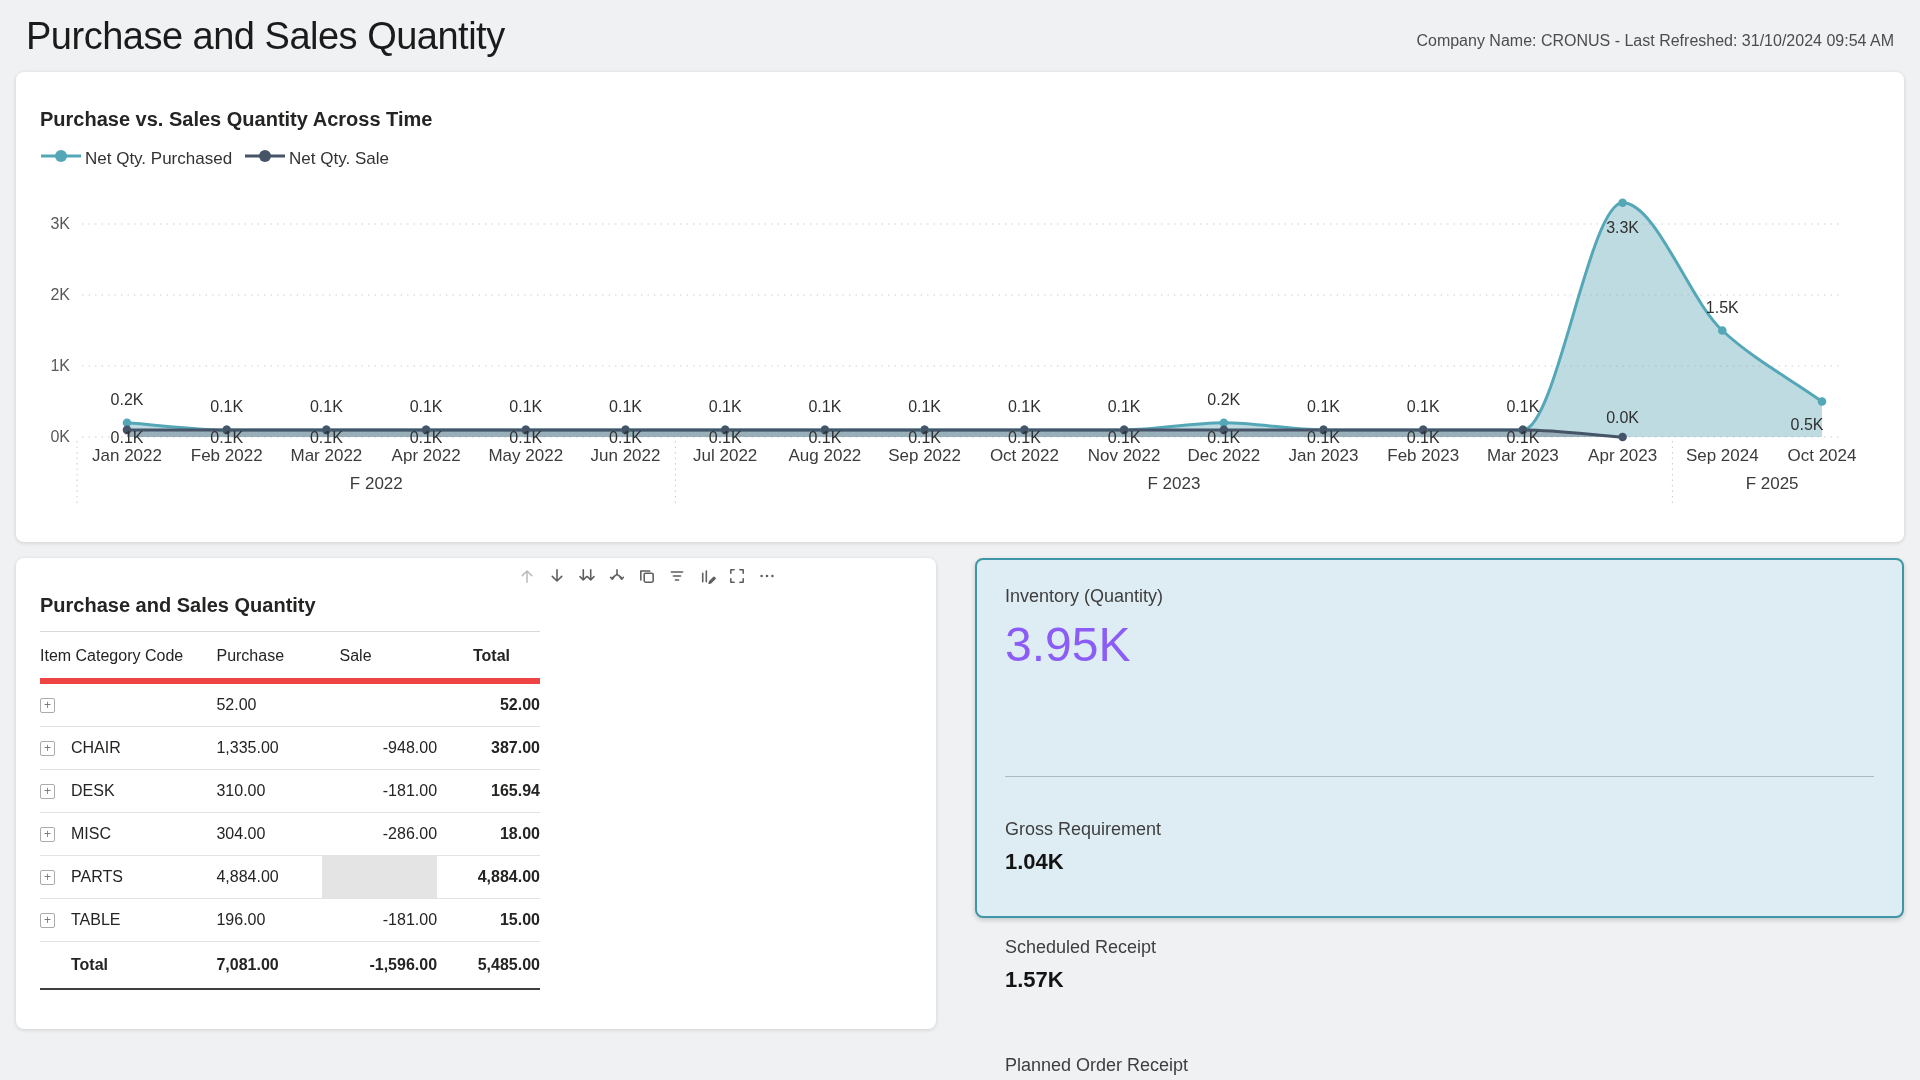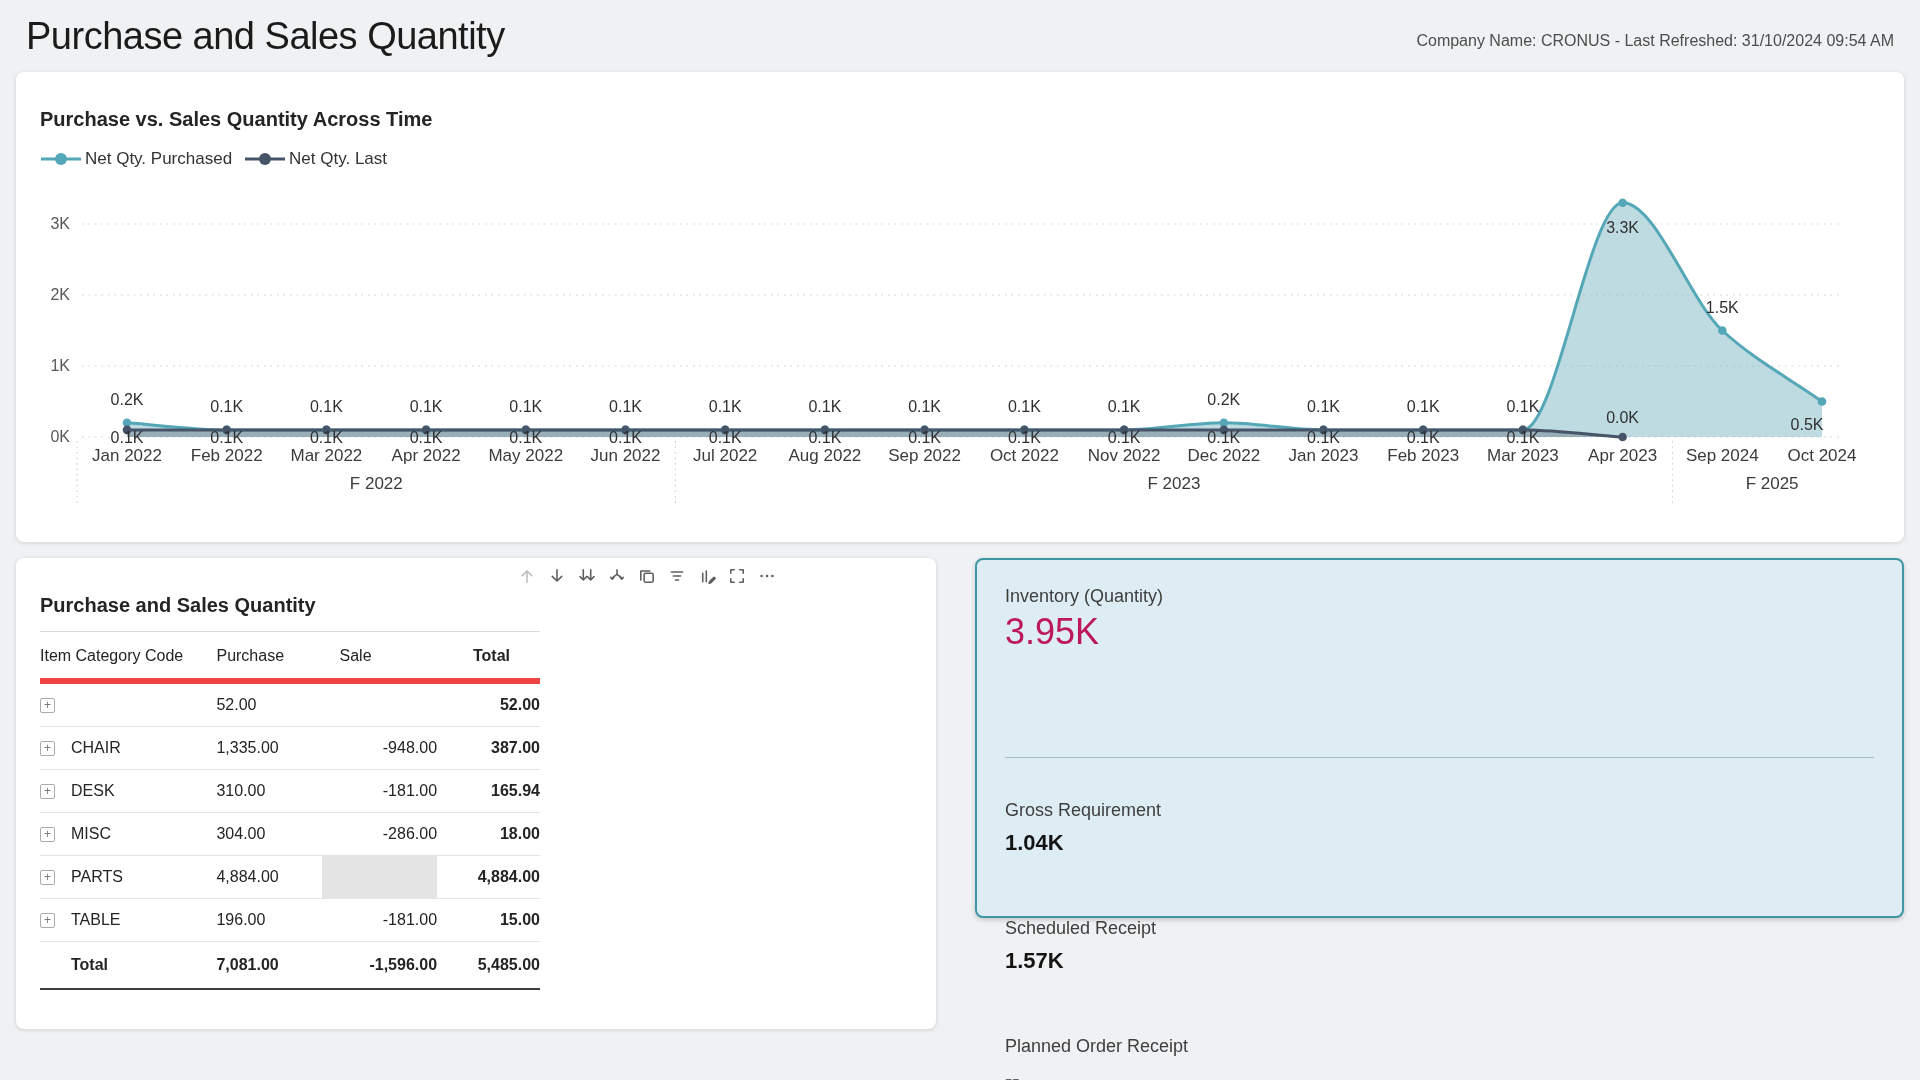--- a/index.html
+++ b/index.html
@@ -13,21 +13,21 @@
   }
   .header { display:flex; justify-content:space-between; align-items:flex-end; padding:12px 26px 14px 26px; height:72px; }
   .page-title { font-size:38px; font-weight:400; color:#1b1b1b; letter-spacing:-0.5px; }
   .header-meta { font-size:16px; color:#4d4d4d; padding-bottom:8px; }
 
   .card { background:#ffffff; border-radius:8px; box-shadow:0 1px 4px rgba(0,0,0,0.14); }
 
   .chart-card { margin:0 16px; padding:20px 24px 8px 24px; height:470px; }
   .chart-title { font-size:20px; font-weight:700; color:#252423; margin-top:16px; }
   .legend { display:flex; align-items:center; gap:4px; margin-top:18px; font-size:17px; color:#333; }
-  .legend-item { display:flex; align-items:center; gap:3px; margin-right:8px; }
+  .legend-item { display:flex; gap:3px; margin-right:8px; }
   svg.chart { display:block; margin-top:4px; }
   .grid { stroke:#cfcfcf; stroke-dasharray:1.5 5; stroke-width:1; }
   .divider { stroke:#c9c9c9; stroke-dasharray:1.5 4; stroke-width:1; }
   .ytick { font-size:16px; fill:#595959; }
   .xlabel { font-size:17px; fill:#3b3b3b; }
   .datalabel { font-size:16px; fill:#303030; }
 
   .bottom { display:flex; margin:16px; gap:39px; align-items:stretch; }
 
   .table-card { width:920px; height:471px; padding:22px 24px; position:relative; }
@@ -50,21 +50,21 @@
   .code-cell { display:flex; align-items:center; }
   .expand-box { display:inline-flex; justify-content:center; align-items:center;
     width:15px; height:15px; border:1px solid #ababab; border-radius:2px;
     color:#7a7a7a; font-size:12px; line-height:12px; margin-right:16px; cursor:pointer; flex:0 0 auto; }
   .sale-hl { background:#e4e4e4; }
   .matrix tfoot td { font-weight:700; border-top:1px solid #9a9a9a; border-bottom:2px solid #3f3f3f; padding:14px 0; }
 
   .kpi-card { flex:1; height:360px; background:#deedf3; border:2px solid #3e96a6; border-radius:8px;
     box-shadow:0 2px 5px rgba(0,0,0,0.18); padding:26px 28px; }
   .kpi-label { font-size:18px; color:#3e3e3e; }
-  .kpi-value { font-size:36px; color:#be185d; margin-top:4px; }
+  .kpi-value { font-size:48px; color:#8b5cf6; margin-top:10px; }
   .kpi-divider { border:none; border-top:1px solid #a9bcc3; margin:104px 0 0 0; }
   .kpi-grid { display:grid; grid-template-columns:1fr; margin-top:42px; row-gap:62px; }
   .metric-label { font-size:18px; color:#3e3e3e; }
   .metric-value { font-size:22px; font-weight:700; color:#141414; margin-top:9px; }
 </style>
 </head>
 <body>
 
 <div class="header">
   <div class="page-title">Purchase and Sales Quantity</div>
@@ -79,21 +79,21 @@
        <line x1="1" y1="7" x2="41" y2="7" stroke="#54a7b7" stroke-width="3"></line>
        <circle cx="21" cy="7" r="6" fill="#54a7b7"></circle>
      </svg>
         <span>Net Qty. Purchased</span>
       </div>
       <div class="legend-item">
         <svg width="42" height="14">
        <line x1="1" y1="7" x2="41" y2="7" stroke="#465468" stroke-width="3"></line>
        <circle cx="21" cy="7" r="6" fill="#465468"></circle>
      </svg>
-        <span>Net Qty. Last</span>
+        <span>Net Qty. Sale</span>
       </div>
     </div>
   <svg class="chart" width="1840" height="345" viewBox="0 0 1840 345">
       <g>
         <line class="grid" x1="42" x2="1802" y1="264" y2="264"></line>
         <text class="ytick" x="30" y="269" text-anchor="end">0K</text>
         <line class="grid" x1="42" x2="1802" y1="193" y2="193"></line>
         <text class="ytick" x="30" y="198" text-anchor="end">1K</text>
         <line class="grid" x1="42" x2="1802" y1="122" y2="122"></line>
         <text class="ytick" x="30" y="127" text-anchor="end">2K</text>

